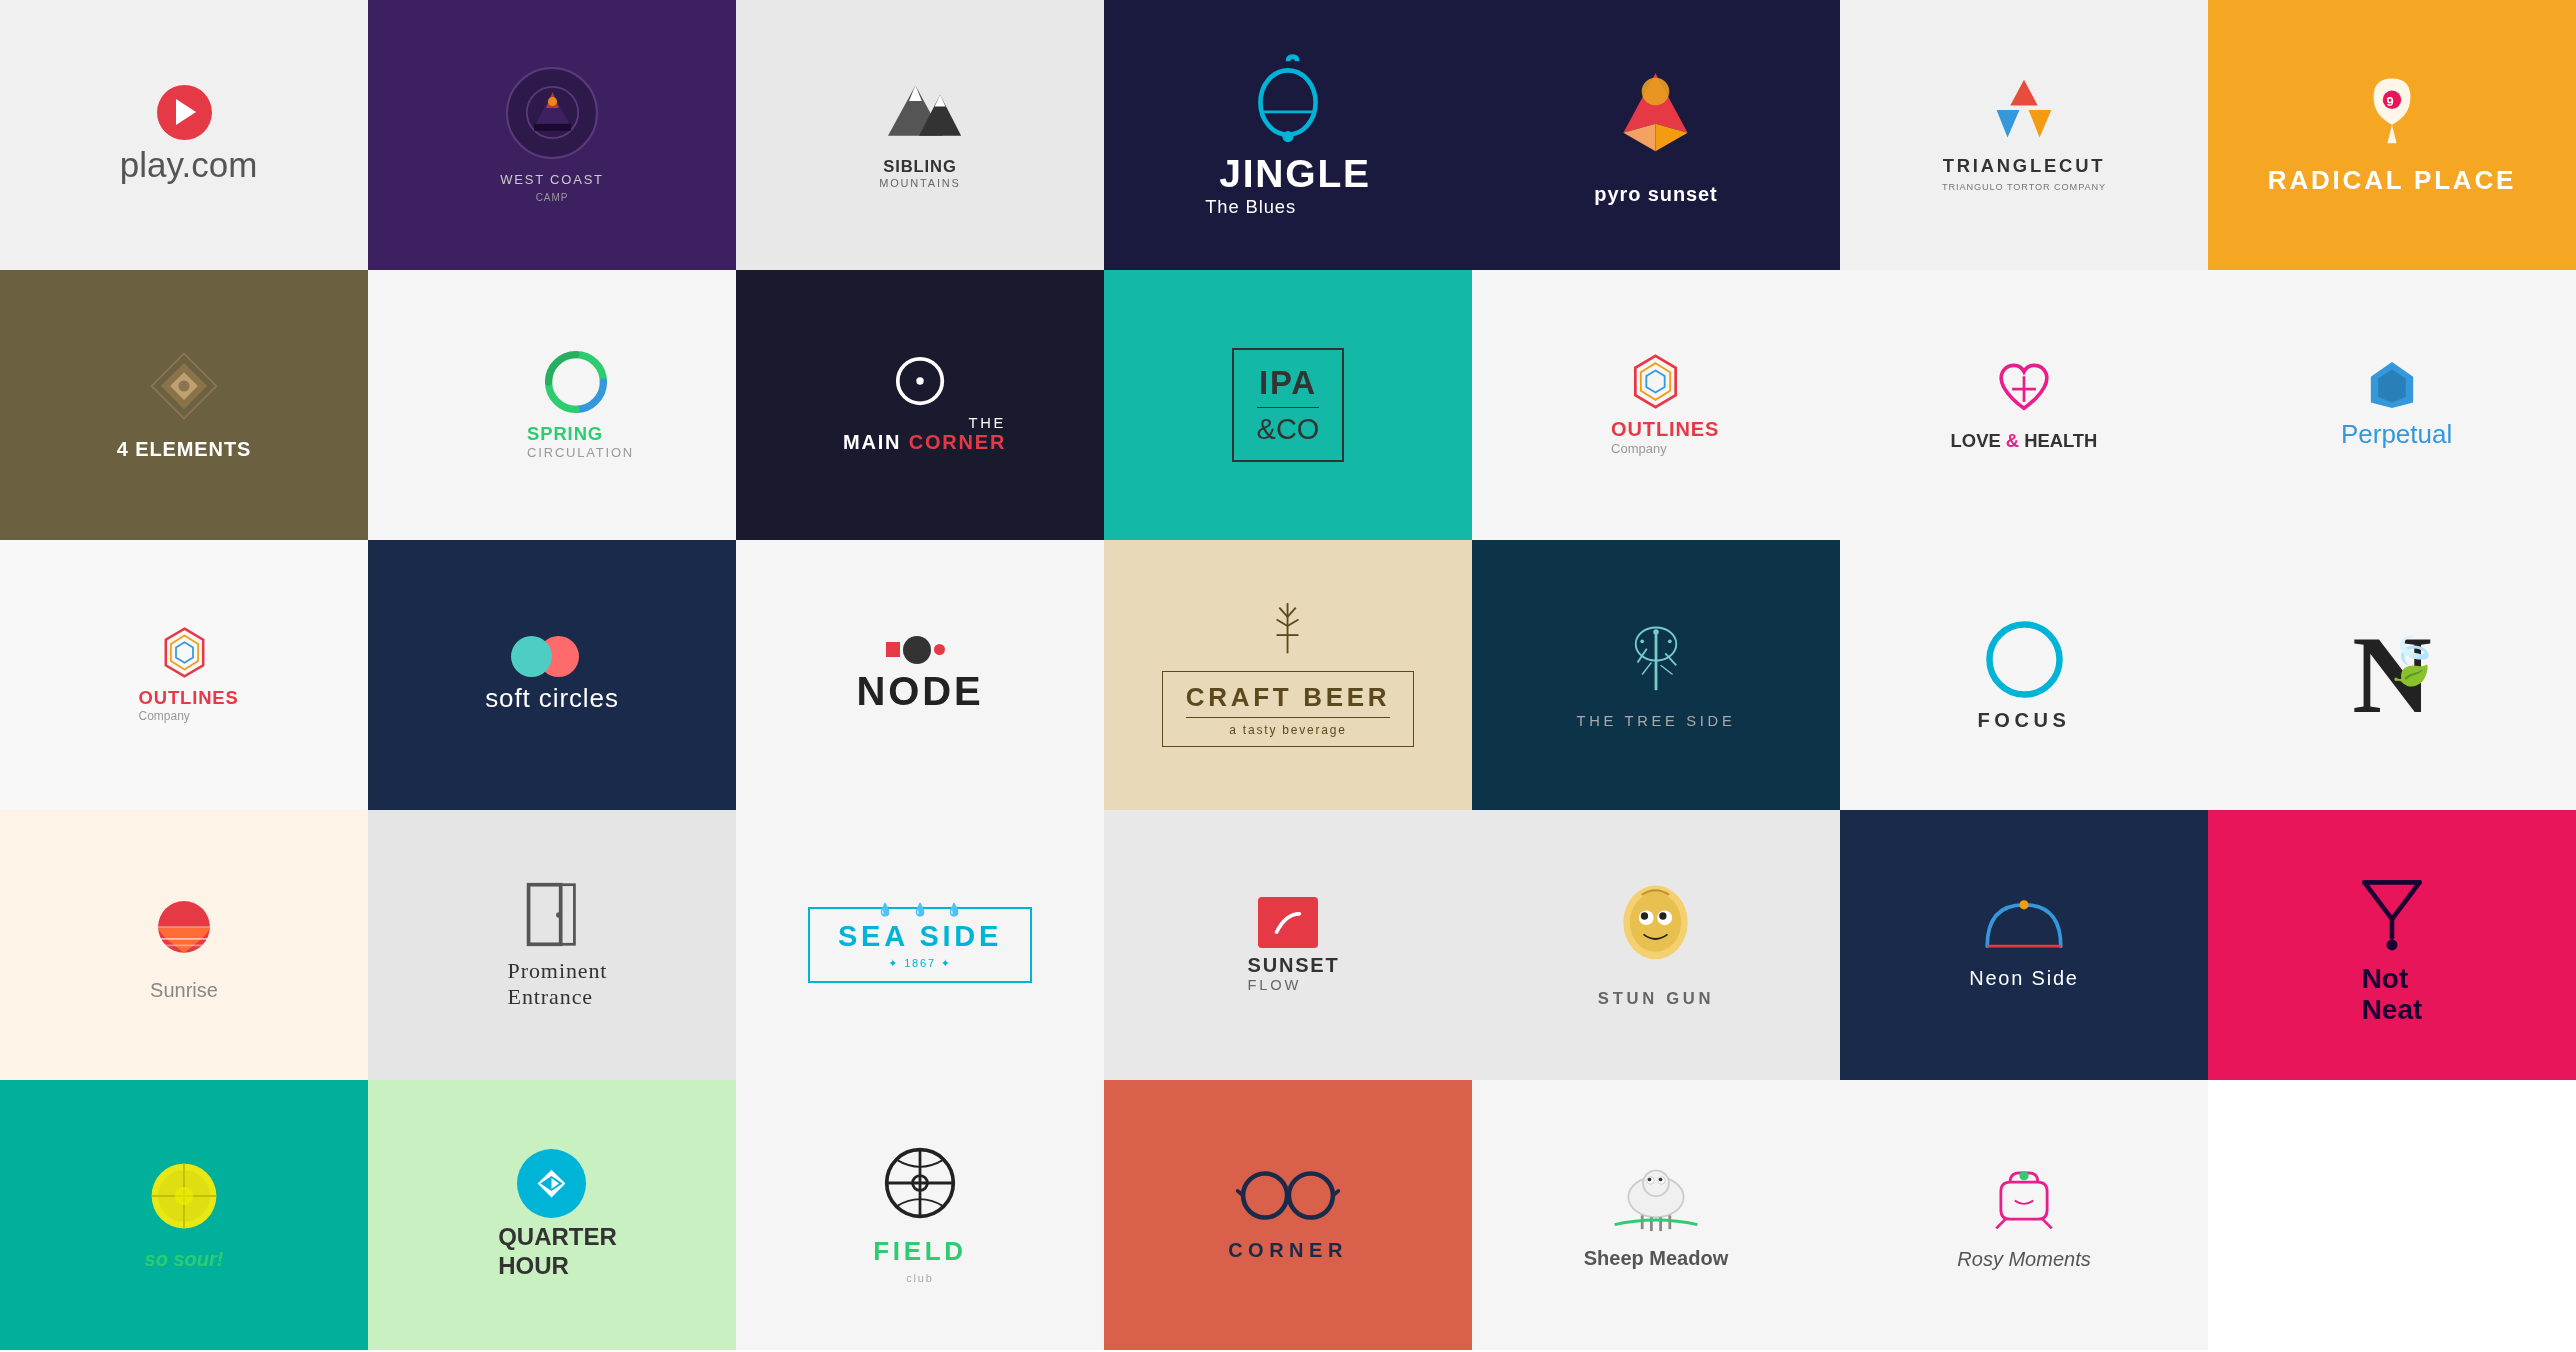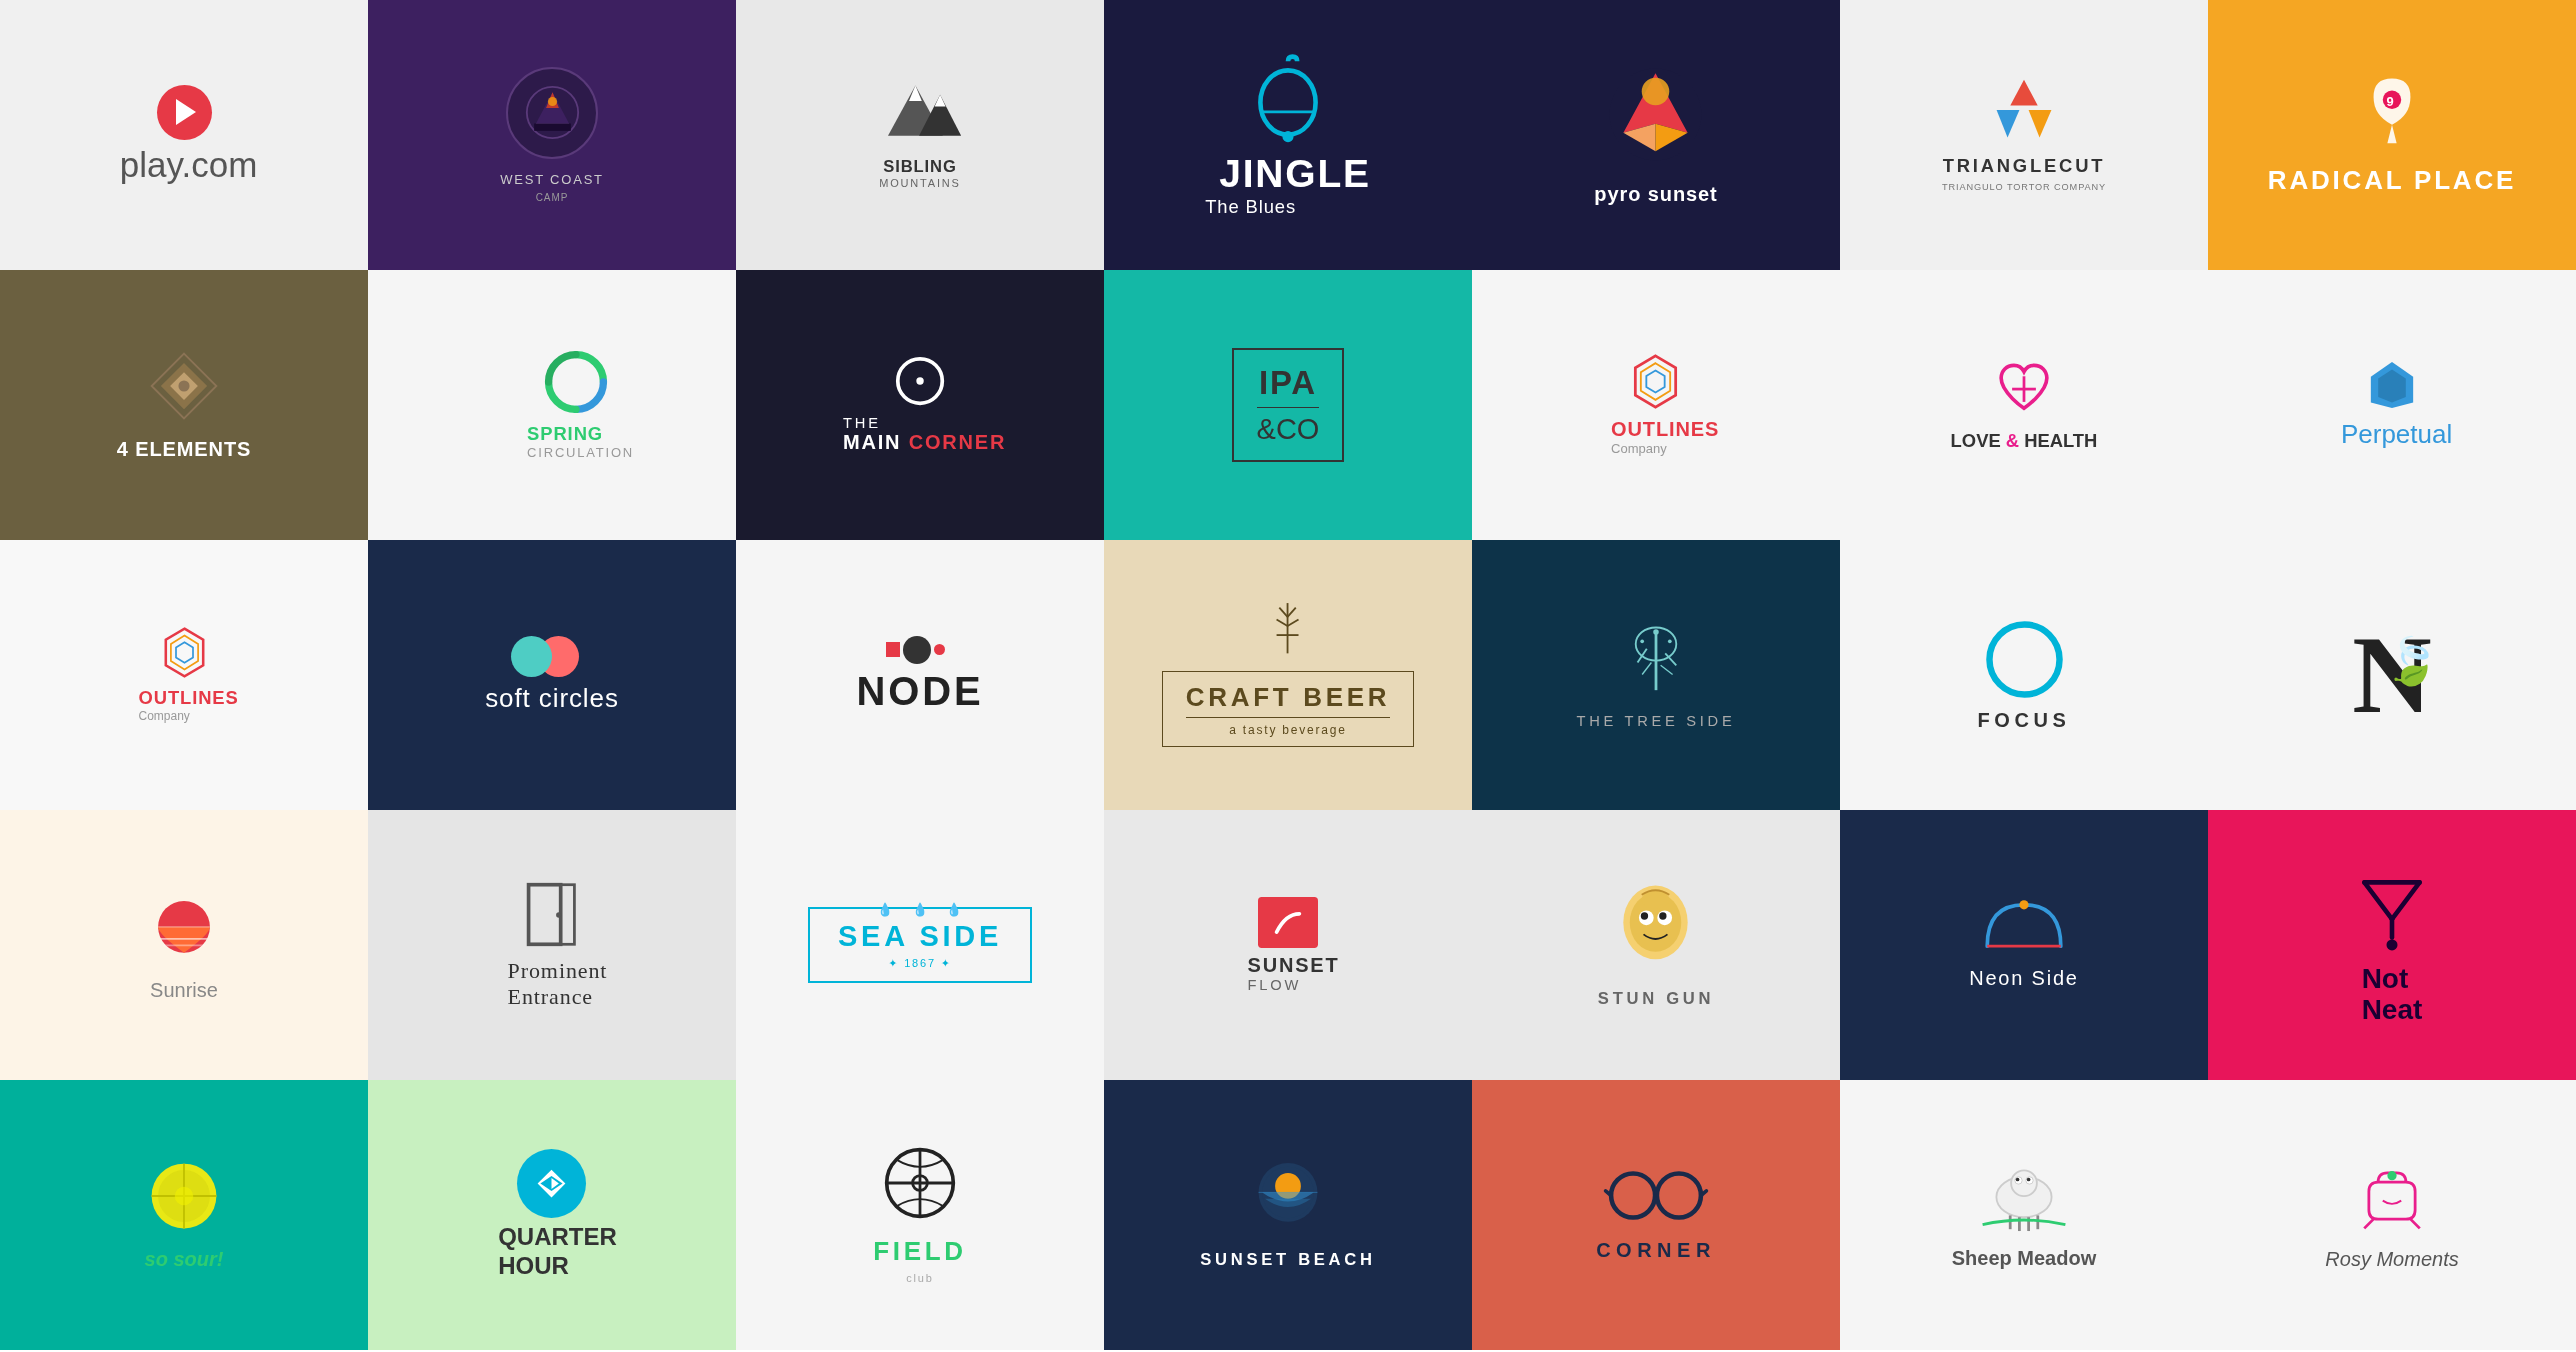--- a/index.html
+++ b/index.html
@@ -274,21 +274,21 @@
   </div>
 
   <div class="cell cell-2-3">
     <div class="row logo-wrapper">
       <div>
         <svg width="51" height="51" viewBox="0 0 55 55">
           <circle cx="27" cy="27" r="24" fill="none" stroke="white" stroke-width="4"></circle>
           <circle cx="27" cy="27" r="4" fill="white"></circle>
         </svg>
       </div>
-      <div class="col" style="margin-left:9.2px;">
+      <div class="col" style="margin-left:9.2px;text-align:right;">
         <span style="font-size:14.7px;color:white;font-weight:300;letter-spacing:2.8px;">THE</span>
         <span style="font-size:20px;color:white;font-weight:bold;letter-spacing:1.8px;">MAIN <span style="color:#e63946;">CORNER</span></span>
       </div>
     </div>
   </div>
 
   <div class="cell cell-2-4">
     <div class="ipa-box">
       <span class="ipa-text">IPA</span>
       <div class="ipa-line"></div>
@@ -579,35 +579,20 @@
           <line x1="40" y1="4" x2="40" y2="76" stroke="#222" stroke-width="3"></line>
           <path d="M15,15 Q40,30 65,15" stroke="#222" stroke-width="2" fill="none"></path>
           <path d="M15,65 Q40,50 65,65" stroke="#222" stroke-width="2" fill="none"></path>
         </svg>
       </div>
       <span style="font-size:26px;color:#2ecc71;font-weight:900;letter-spacing:3.7px;margin-top:7.4px;">FIELD</span>
       <span style="font-size:11px;color:#aaa;letter-spacing:1.8px;">club</span>
     </div>
   </div>
 
-  <div class="cell cell-5-4">
-    <div class="col logo-wrapper">
-      <div>
-        <svg width="92" height="74" viewBox="0 0 100 80">
-          <circle cx="50" cy="35" r="32" fill="#1e3a5f"></circle>
-          <circle cx="50" cy="35" r="28" fill="#1e3a5f"></circle>
-          <circle cx="50" cy="28" r="14" fill="#f39c12"></circle>
-          <path d="M22,35 Q50,55 78,35" fill="#3498db" opacity="0.5"></path>
-          <path d="M25,42 Q50,60 75,42" fill="#2980b9" opacity="0.4"></path>
-          <path d="M18,35 L82,35" stroke="#3498db" stroke-width="1" opacity="0.5"></path>
-        </svg>
-      </div>
-      <span style="font-size:16.6px;color:white;font-weight:bold;letter-spacing:3.7px;margin-top:7.4px;">SUNSET BEACH</span>
-    </div>
-  </div>
 
   <div class="cell cell-5-5">
     <div class="col logo-wrapper">
       <div>
         <svg width="110" height="55" viewBox="0 0 120 60">
           <circle cx="35" cy="30" r="24" fill="none" stroke="#1a2a4a" stroke-width="5"></circle>
           <circle cx="85" cy="30" r="24" fill="none" stroke="#1a2a4a" stroke-width="5"></circle>
           <line x1="59" y1="30" x2="61" y2="30" stroke="#1a2a4a" stroke-width="5"></line>
           <line x1="5" y1="25" x2="11" y2="30" stroke="#1a2a4a" stroke-width="4" stroke-linecap="round"></line>
           <line x1="115" y1="25" x2="109" y2="30" stroke="#1a2a4a" stroke-width="4" stroke-linecap="round"></line>

